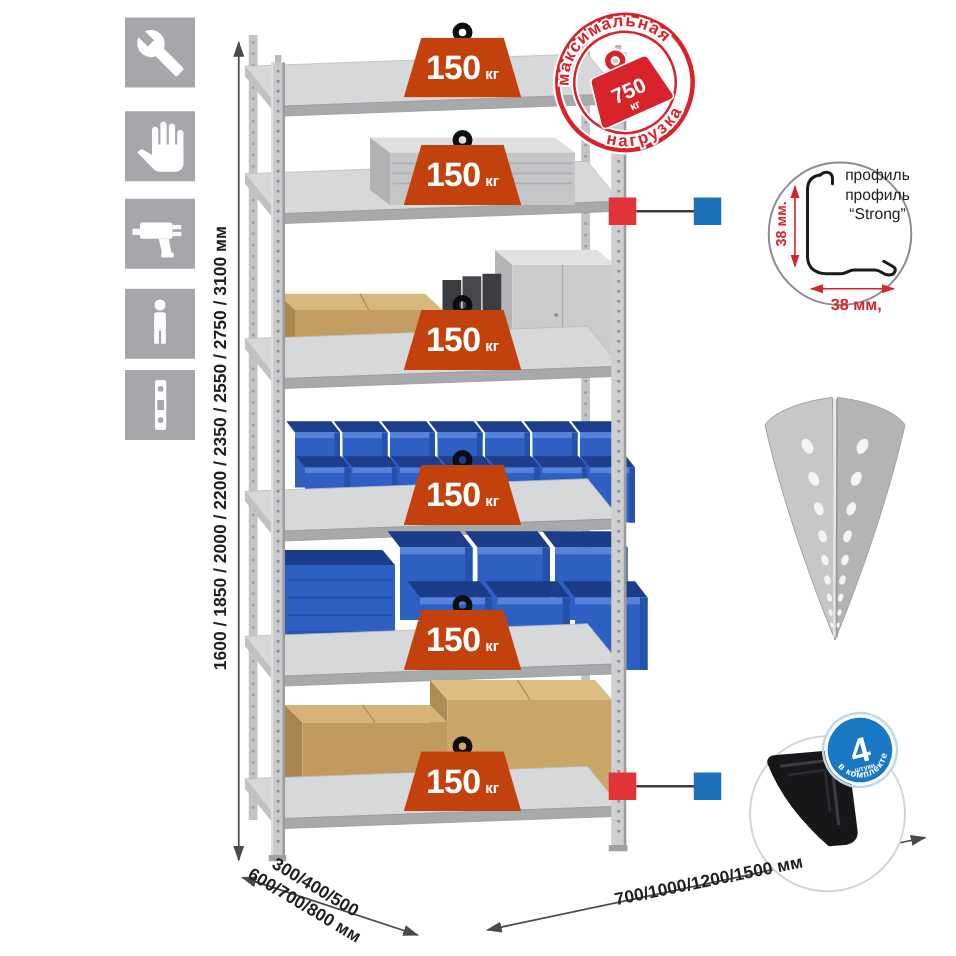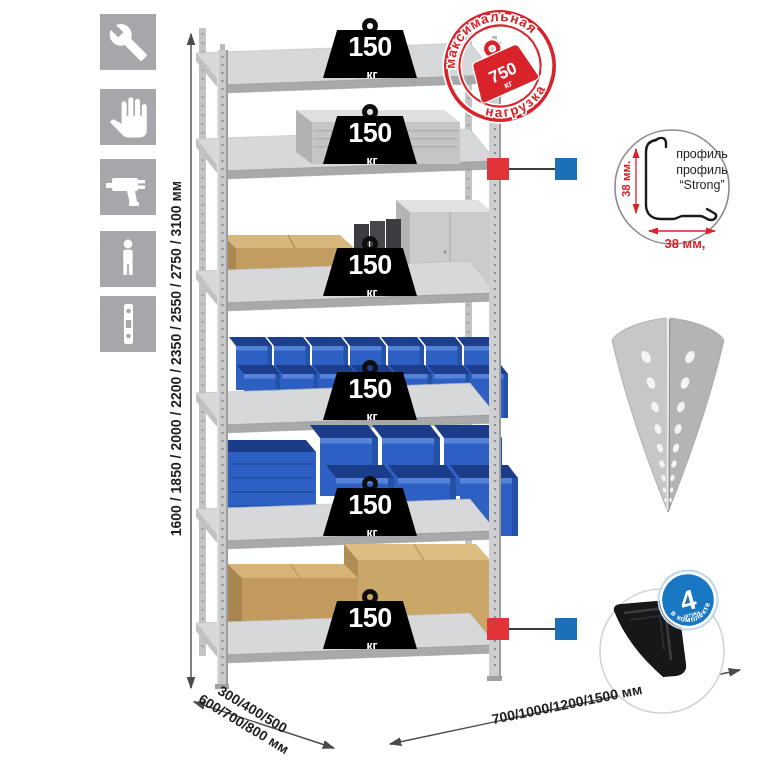--- a/index.html
+++ b/index.html
@@ -9,34 +9,34 @@
 
   
   .icon-box{position:absolute;left:100px;width:56px;height:56px;background:#a6a7ab;z-index:2;}
   .icon-box svg{position:absolute;left:0;top:0;}
 
   
   .weight-badge{position:absolute;width:94px;z-index:5;}
   .wb-knob{display:block;width:16px;height:16px;margin:0 auto;border:5px solid #0e0e0f;
            border-radius:50%;box-sizing:border-box;margin-bottom:-4px;}
   .wb-body{display:flex;align-items:center;justify-content:center;width:94px;height:48px;
-           background:#000000;clip-path:polygon(15% 0,85% 0,100% 100%,0 100%);flex-direction:column;}
+           background:#c2410c;clip-path:polygon(15% 0,85% 0,100% 100%,0 100%);}
   .wb-value{color:#fff;font-size:27px;font-weight:bold;letter-spacing:-.5px;}
   .wb-unit{color:#fff;font-size:12px;font-weight:bold;margin-left:4px;position:relative;top:5px;}
 
   
   .dim-label{position:absolute;z-index:4;color:#1f1f1f;font-weight:600;font-size:14px;
              text-align:center;line-height:17px;white-space:nowrap;}
   #height-label{left:-34px;top:350px;width:420px;transform:rotate(-90deg);}
   #depth-label{left:168px;top:700px;width:160px;transform:rotate(31deg);}
   #width-label{left:462px;top:696px;width:210px;transform:rotate(-11.5deg);}
 
   
   .rp-text{position:absolute;z-index:4;color:#1c1c1e;}
-  #profile-label{left:664px;top:147px;width:76px;font-size:12.5px;line-height:15.5px;text-align:center;}
+  #profile-label{left:664px;top:133px;width:76px;font-size:12.5px;line-height:15.5px;text-align:center;}
   #dim-v{left:596px;top:173px;width:60px;transform:rotate(-90deg);color:#d8232a;
          font-size:11.5px;font-weight:600;text-align:center;}
   #dim-h{left:650px;top:236px;width:70px;color:#d8232a;font-size:13px;font-weight:600;text-align:center;}
   #profile-caption{left:592px;top:240px;width:160px;font-size:15.5px;font-weight:600;
                    line-height:19px;text-align:center;color:#141414;}
   #foot-caption{left:573px;top:698px;width:150px;font-size:16px;font-weight:600;
                 line-height:21px;text-align:center;color:#141414;}
 </style>
 </head>
 <body>

